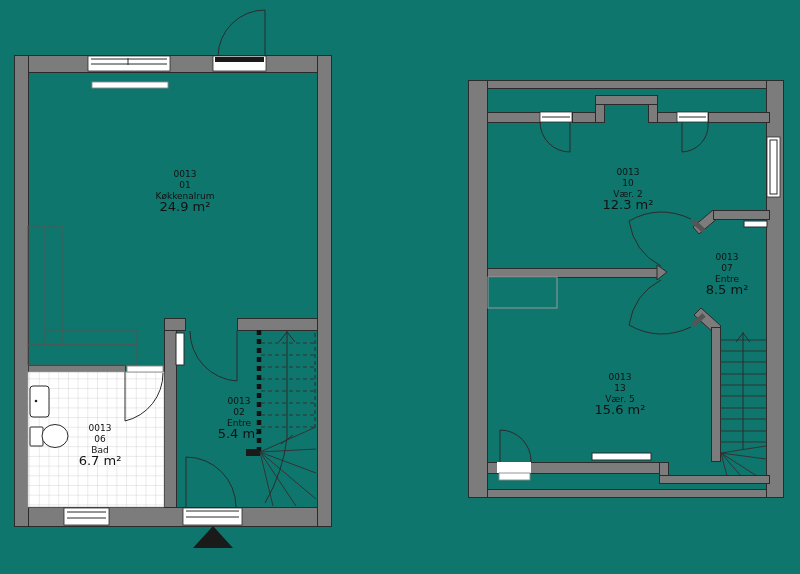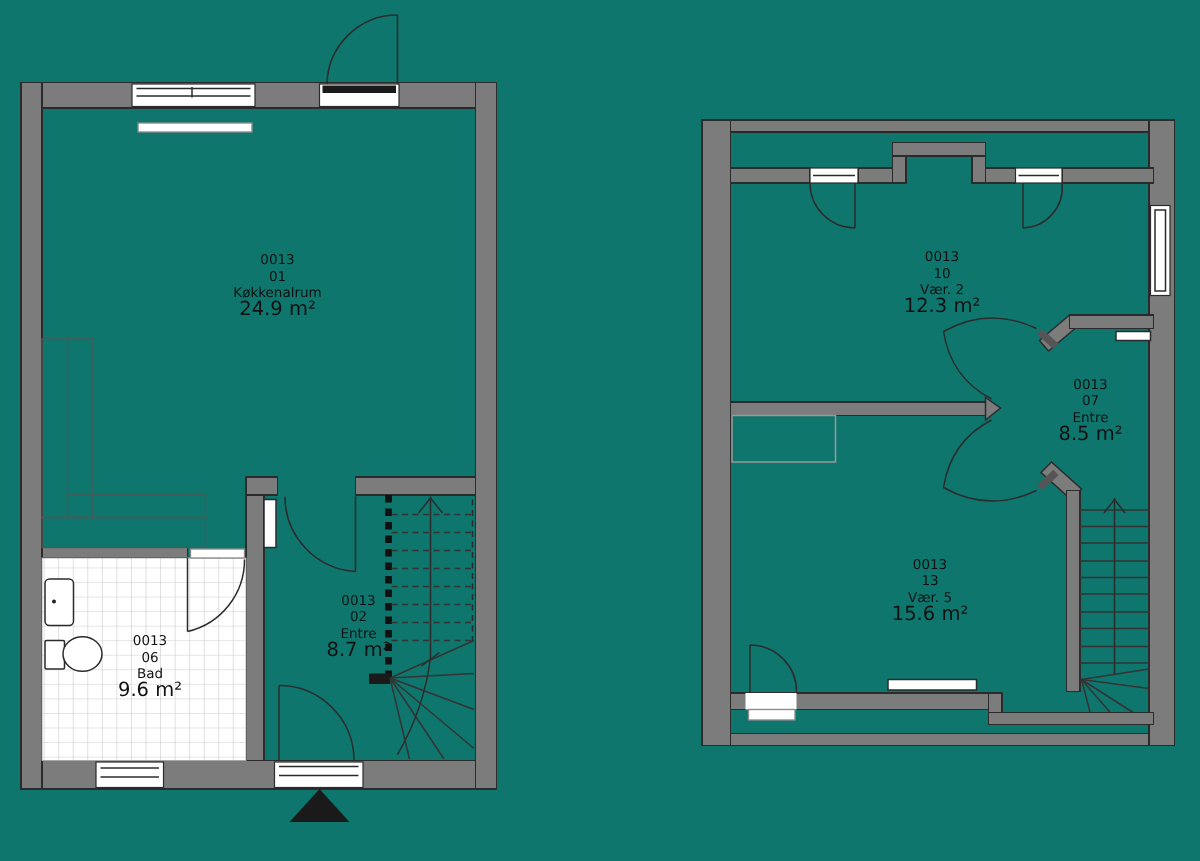--- a/index.html
+++ b/index.html
@@ -249,27 +249,27 @@
   <div class="room-label" style="left:185px;top:169px">
     <div>0013</div>
     <div>01</div>
     <div>Køkkenalrum</div>
     <div class="area">24.9 m²</div>
   </div>
   <div class="room-label" style="left:100px;top:423px">
     <div>0013</div>
     <div>06</div>
     <div>Bad</div>
-    <div class="area">9.6 m²</div>
+    <div class="area">6.7 m²</div>
   </div>
   <div class="room-label" style="left:239px;top:396px">
     <div>0013</div>
     <div>02</div>
     <div>Entre</div>
-    <div class="area">8.7 m²</div>
+    <div class="area">5.4 m²</div>
   </div>
   <div class="room-label" style="left:628px;top:167px">
     <div>0013</div>
     <div>10</div>
     <div>Vær. 2</div>
     <div class="area">12.3 m²</div>
   </div>
   <div class="room-label" style="left:727px;top:252px">
     <div>0013</div>
     <div>07</div>

